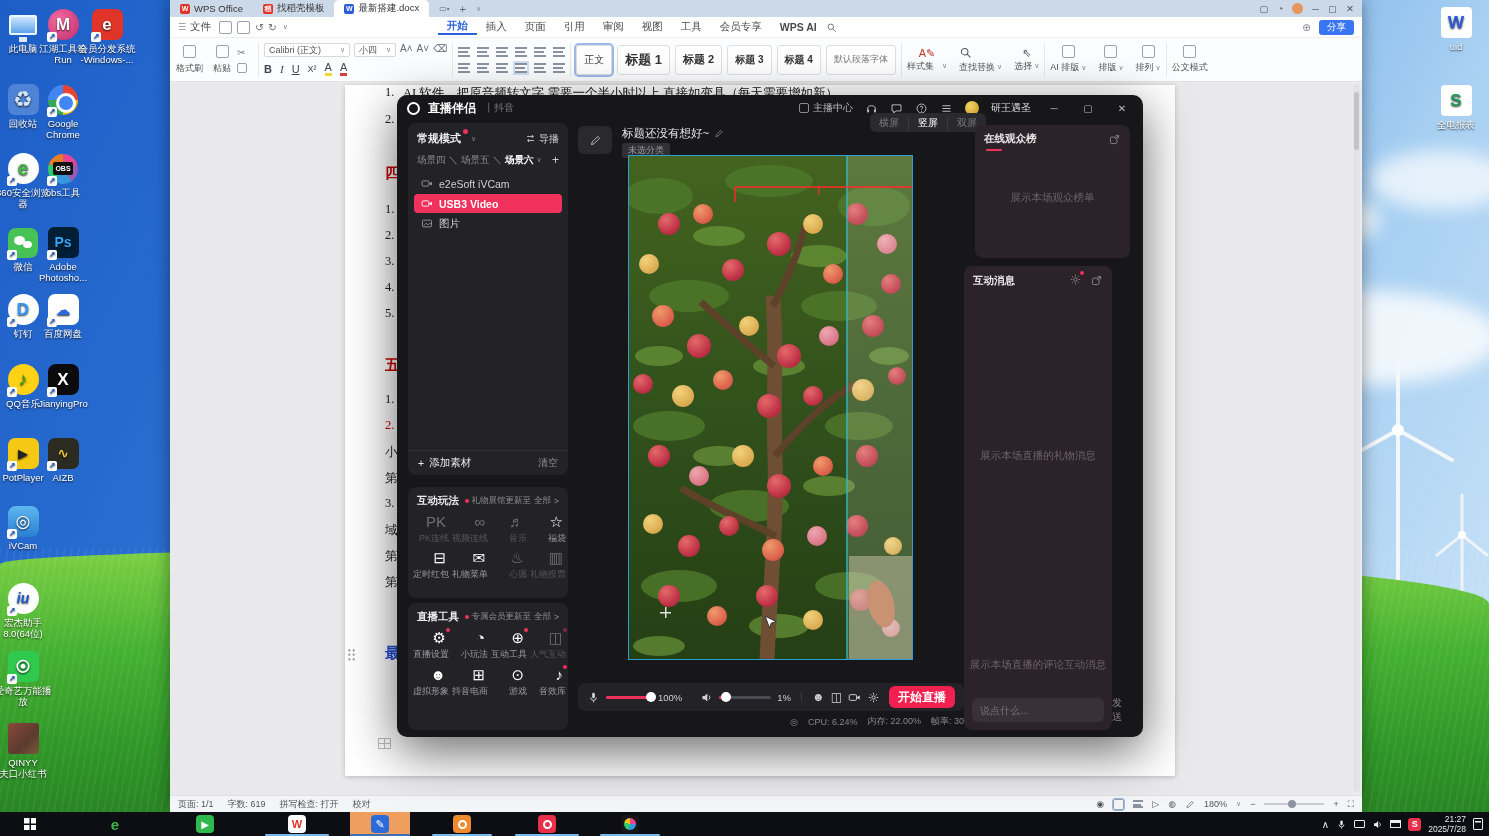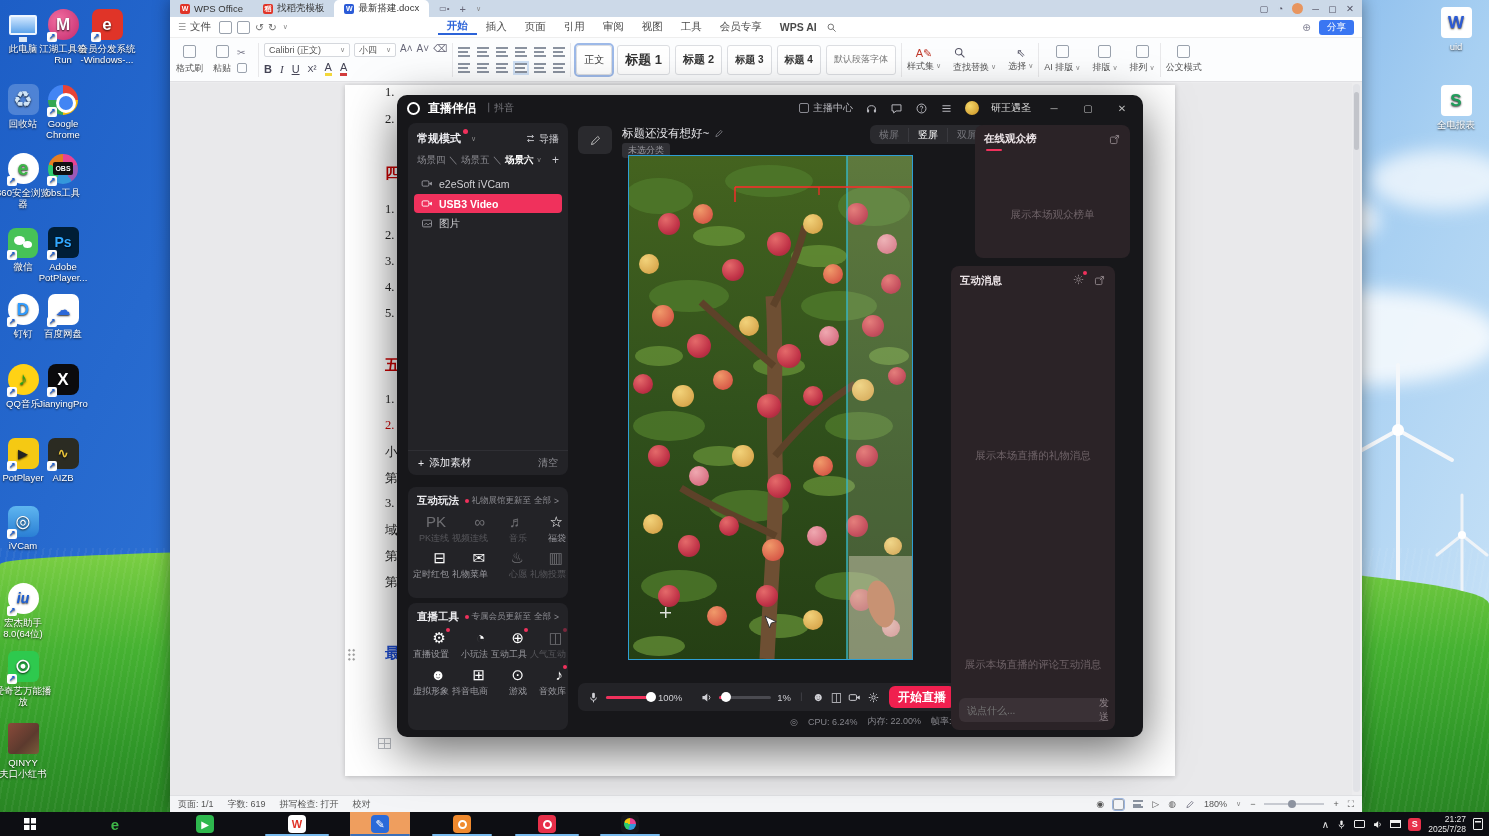--- a/index.html
+++ b/index.html
@@ -226,21 +226,21 @@
         <span class="sc">↗</span>
       </div>
       <div>微信</div>
     </div>
   <div class="dicon" style="left:34px;top:226px">
       <div class="dimg">
         <div class="tile" style="background:#001e36;color:#31a8ff;border-radius:6px;font-size:14px">Ps</div>
         <span class="sc">↗</span>
       </div>
       <div>Adobe</div>
-      <div>PotPlayer...</div>
+      <div>Photosho...</div>
     </div>
   <div class="dicon" style="left:-6px;top:293px">
       <div class="dimg">
         <div class="tile circ" style="background:#fff;color:#2e9bff">D</div>
         <span class="sc">↗</span>
       </div>
       <div>钉钉</div>
     </div>
   <div class="dicon" style="left:34px;top:293px">
       <div class="dimg">
@@ -438,21 +438,21 @@
       <span class="stybox" style="font-size:11px;font-weight:bold">标题 2</span>
         <span style="width:5px"></span>
       <span class="stybox" style="font-weight:bold">标题 3</span>
         <span style="width:5px"></span>
       <span class="stybox" style="font-weight:bold">标题 4</span>
         <span style="width:5px"></span>
       <span class="stybox" style="font-size:9px;color:#777">默认段落字体</span>
       <div class="rsep"></div>
       <div style="text-align:center">
           <div style="color:#c0392b;font-size:11px">A✎</div>
-          <div style="font-size:9px;display:flex;align-items:center;gap:2px">
+          <div style="font-size:9px;display:flex;align-items:center;gap:8px">
             <span>样式集</span>
             <span class="chv">∨</span>
           </div>
         </div>
       <div style="width:12px"></div>
       <div style="text-align:left"><svg class="ic" style="color:#556;margin:0 auto">
             <use href="#i-search"></use>
           </svg><div style="font-size:9px;display:flex;align-items:center;gap:2px">
             <span>查找替换</span>
             <span class="chv">∨</span>
@@ -480,20 +480,21 @@
             <span>排列</span>
             <span class="chv">∨</span>
           </div></div>
       <div class="rsep"></div>
       <div style="text-align:center"><div class="gi" style="margin:0 auto 1px"></div><div style="font-size:9px">公文模式</div></div>
     </div>
 
     <div class="wdoc">
       <div class="page">
         <span class="frag" style="top:0">1.</span>
+        <div class="l1" style="left:58px"><u>AI 软件，把原音频转文字,需要一个半小时以上,直接如变具（每天需要增如新）</u></div>
         <span class="frag" style="top:27px">2.</span>
         <span class="frag redh" style="top:79px">四</span>
         <span class="frag" style="top:117px">1.</span>
         <span class="frag" style="top:143px">2.</span>
         <span class="frag" style="top:169px">3.</span>
         <span class="frag" style="top:195px">4.</span>
         <span class="frag" style="top:221px">5.</span>
         <span class="frag redh" style="top:271px">五</span>
         <span class="frag" style="top:307px">1.</span>
         <span class="frag redn" style="top:333px">2.</span>
@@ -667,21 +668,21 @@
           <use href="#i-pen"></use>
         </svg>
       </div>
     <div style="position:absolute;left:225px;top:31px;display:flex;align-items:center;gap:5px;font-size:11.5px;color:#e4e4e8">
         <span>标题还没有想好~</span>
         <svg class="ic" style="width:10px;color:#8b8b91">
           <use href="#i-pen"></use>
         </svg>
       </div>
     <div style="position:absolute;left:225px;top:48px;background:#303035;border-radius:3px;padding:1px 6px;font-size:9px;color:#9a9aa0">未选分类</div>
-    <div class="pill" style="left:473px;top:30px">
+    <div class="pill" style="left:473px;top:18px">
       <span>横屏</span>
       <span class="on">竖屏</span>
       <span>双屏</span>
     </div>
 
     <div style="position:absolute;left:231px;top:60px;width:285px;height:505px;border:1px solid #2e9fd4;background:#20350f">
       <svg class="sg" width="283" height="503" viewBox="0 0 283 503">
         <defs>
           <linearGradient id="bg" x1="0" y1="0" x2="0" y2="1">
               <stop offset="0" stop-color="#44631f"></stop>
@@ -825,23 +826,23 @@
       <span>帧率: 30</span>
     </div>
 
     <div class="rcard" style="left:578px;top:30px;width:155px;height:133px">
       <div class="hd" style="color:#ece4e7">
           <span style="position:relative"><span>在线观众榜</span><i style="position:absolute;left:2px;bottom:-5px;width:16px;height:2.5px;background:#f0315c;border-radius:2px"></i></span>
         <svg class="ic" style="margin-left:auto;color:#8a7f84">
             <use href="#i-pop"></use>
           </svg>
         </div>
-      <div class="ph" style="top:83px">展示本场观众榜单</div>
-    </div>
-    <div class="rcard" style="left:554px;top:171px;width:164px;height:464px">
+      <div class="ph" style="top:66px">展示本场观众榜单</div>
+    </div>
+    <div class="rcard" style="left:567px;top:171px;width:148px;height:464px">
       <div class="hd" style="color:#ece4e7">
           <span>互动消息</span>
         <span style="margin-left:auto;display:flex;gap:8px;align-items:center">
           <span style="position:relative"><svg class="ic" style="color:#8a7f84">
                 <use href="#i-gear"></use>
               </svg><i class="dotr" style="right:-2px;top:-2px;width:4px;height:4px"></i></span>
           <svg class="ic" style="color:#8a7f84">
               <use href="#i-pop"></use>
             </svg>
         </span>

